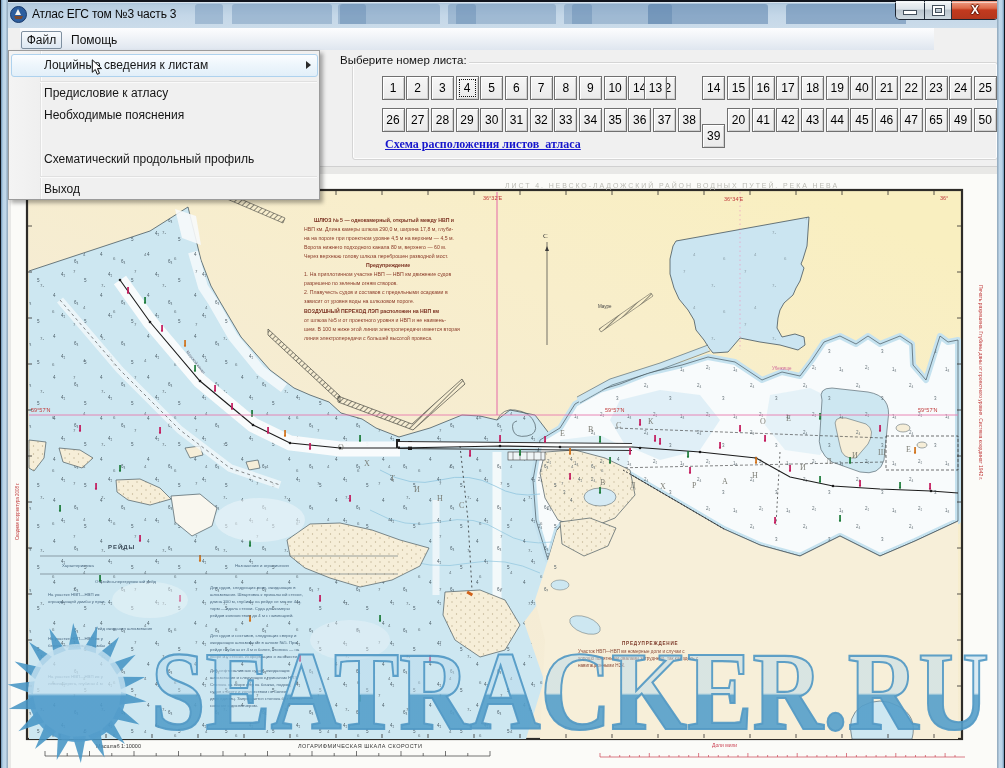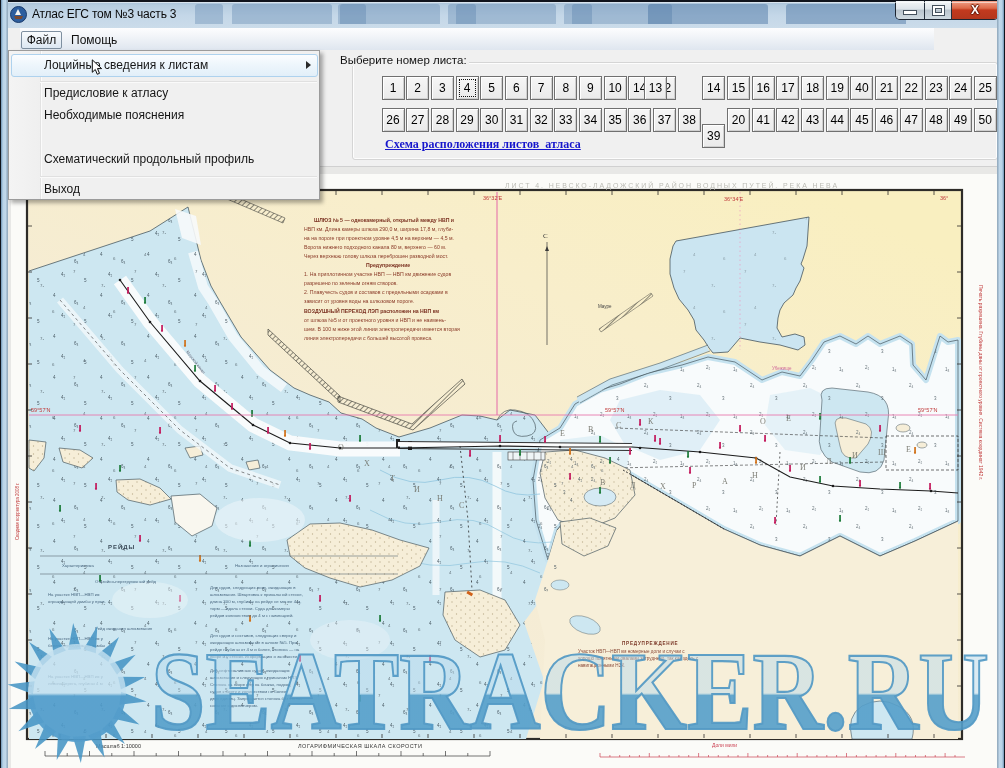--- a/index.html
+++ b/index.html
@@ -752,21 +752,21 @@
    <div class="nbtn" style="left:669.7px;top:57.5px">38</div>
    <div class="nbtn" style="left:694.3px;top:74px">39</div>
    <div class="nbtn" style="left:719.0px;top:57.5px">20</div>
    <div class="nbtn" style="left:743.7px;top:57.5px">41</div>
    <div class="nbtn" style="left:768.4px;top:57.5px">42</div>
    <div class="nbtn" style="left:793.1px;top:57.5px">43</div>
    <div class="nbtn" style="left:817.7px;top:57.5px">44</div>
    <div class="nbtn" style="left:842.4px;top:57.5px">45</div>
    <div class="nbtn" style="left:867.1px;top:57.5px">46</div>
    <div class="nbtn" style="left:891.8px;top:57.5px">47</div>
-   <div class="nbtn" style="left:916.5px;top:57.5px">48</div>
+   <div class="nbtn" style="left:916.5px;top:57.5px">65</div>
    <div class="nbtn" style="left:941.1px;top:57.5px">49</div>
    <div class="nbtn" style="left:965.8px;top:57.5px">50</div>
    <div id="focusdot" style="left:450.5px;top:28.5px;width:15px;height:16px"></div>
    <div id="schema">Схема расположения листов&nbsp; атласа</div>
  </div>
  <div id="panline"></div>
  <div id="lborder"></div>
     <div id="rborder"></div>
  <div class="menu" id="mainmenu">
    <div class="gutter"></div>

